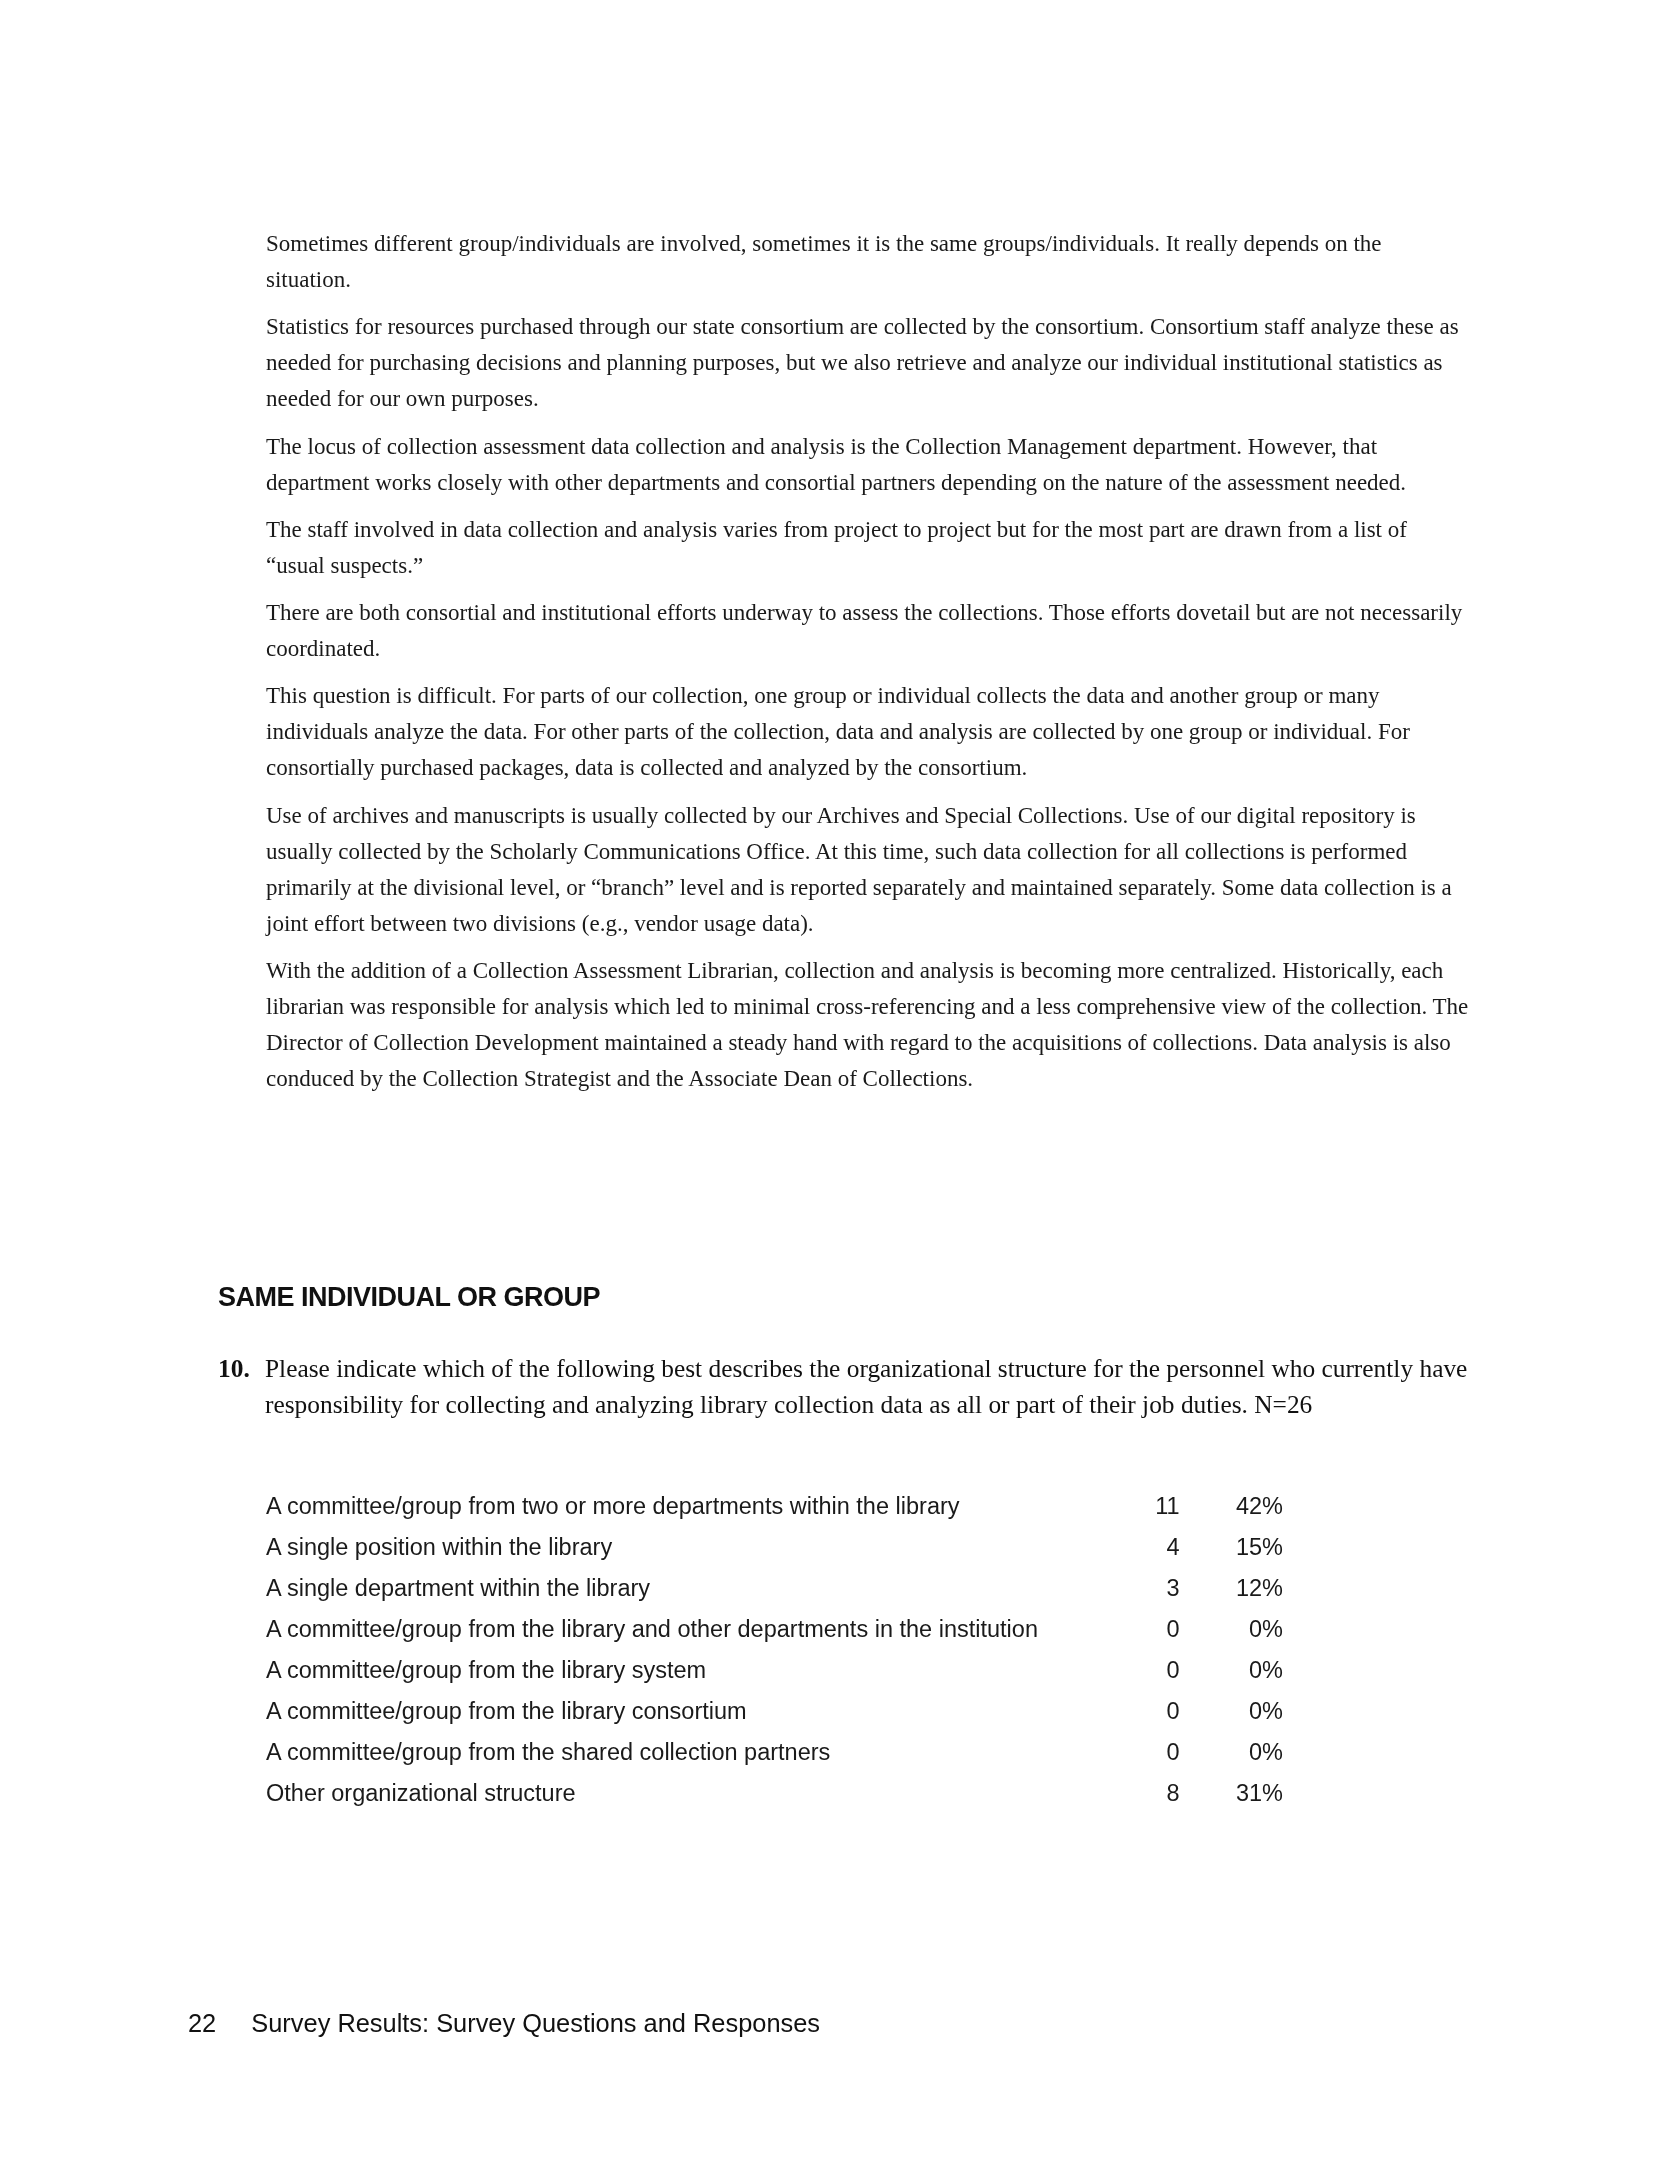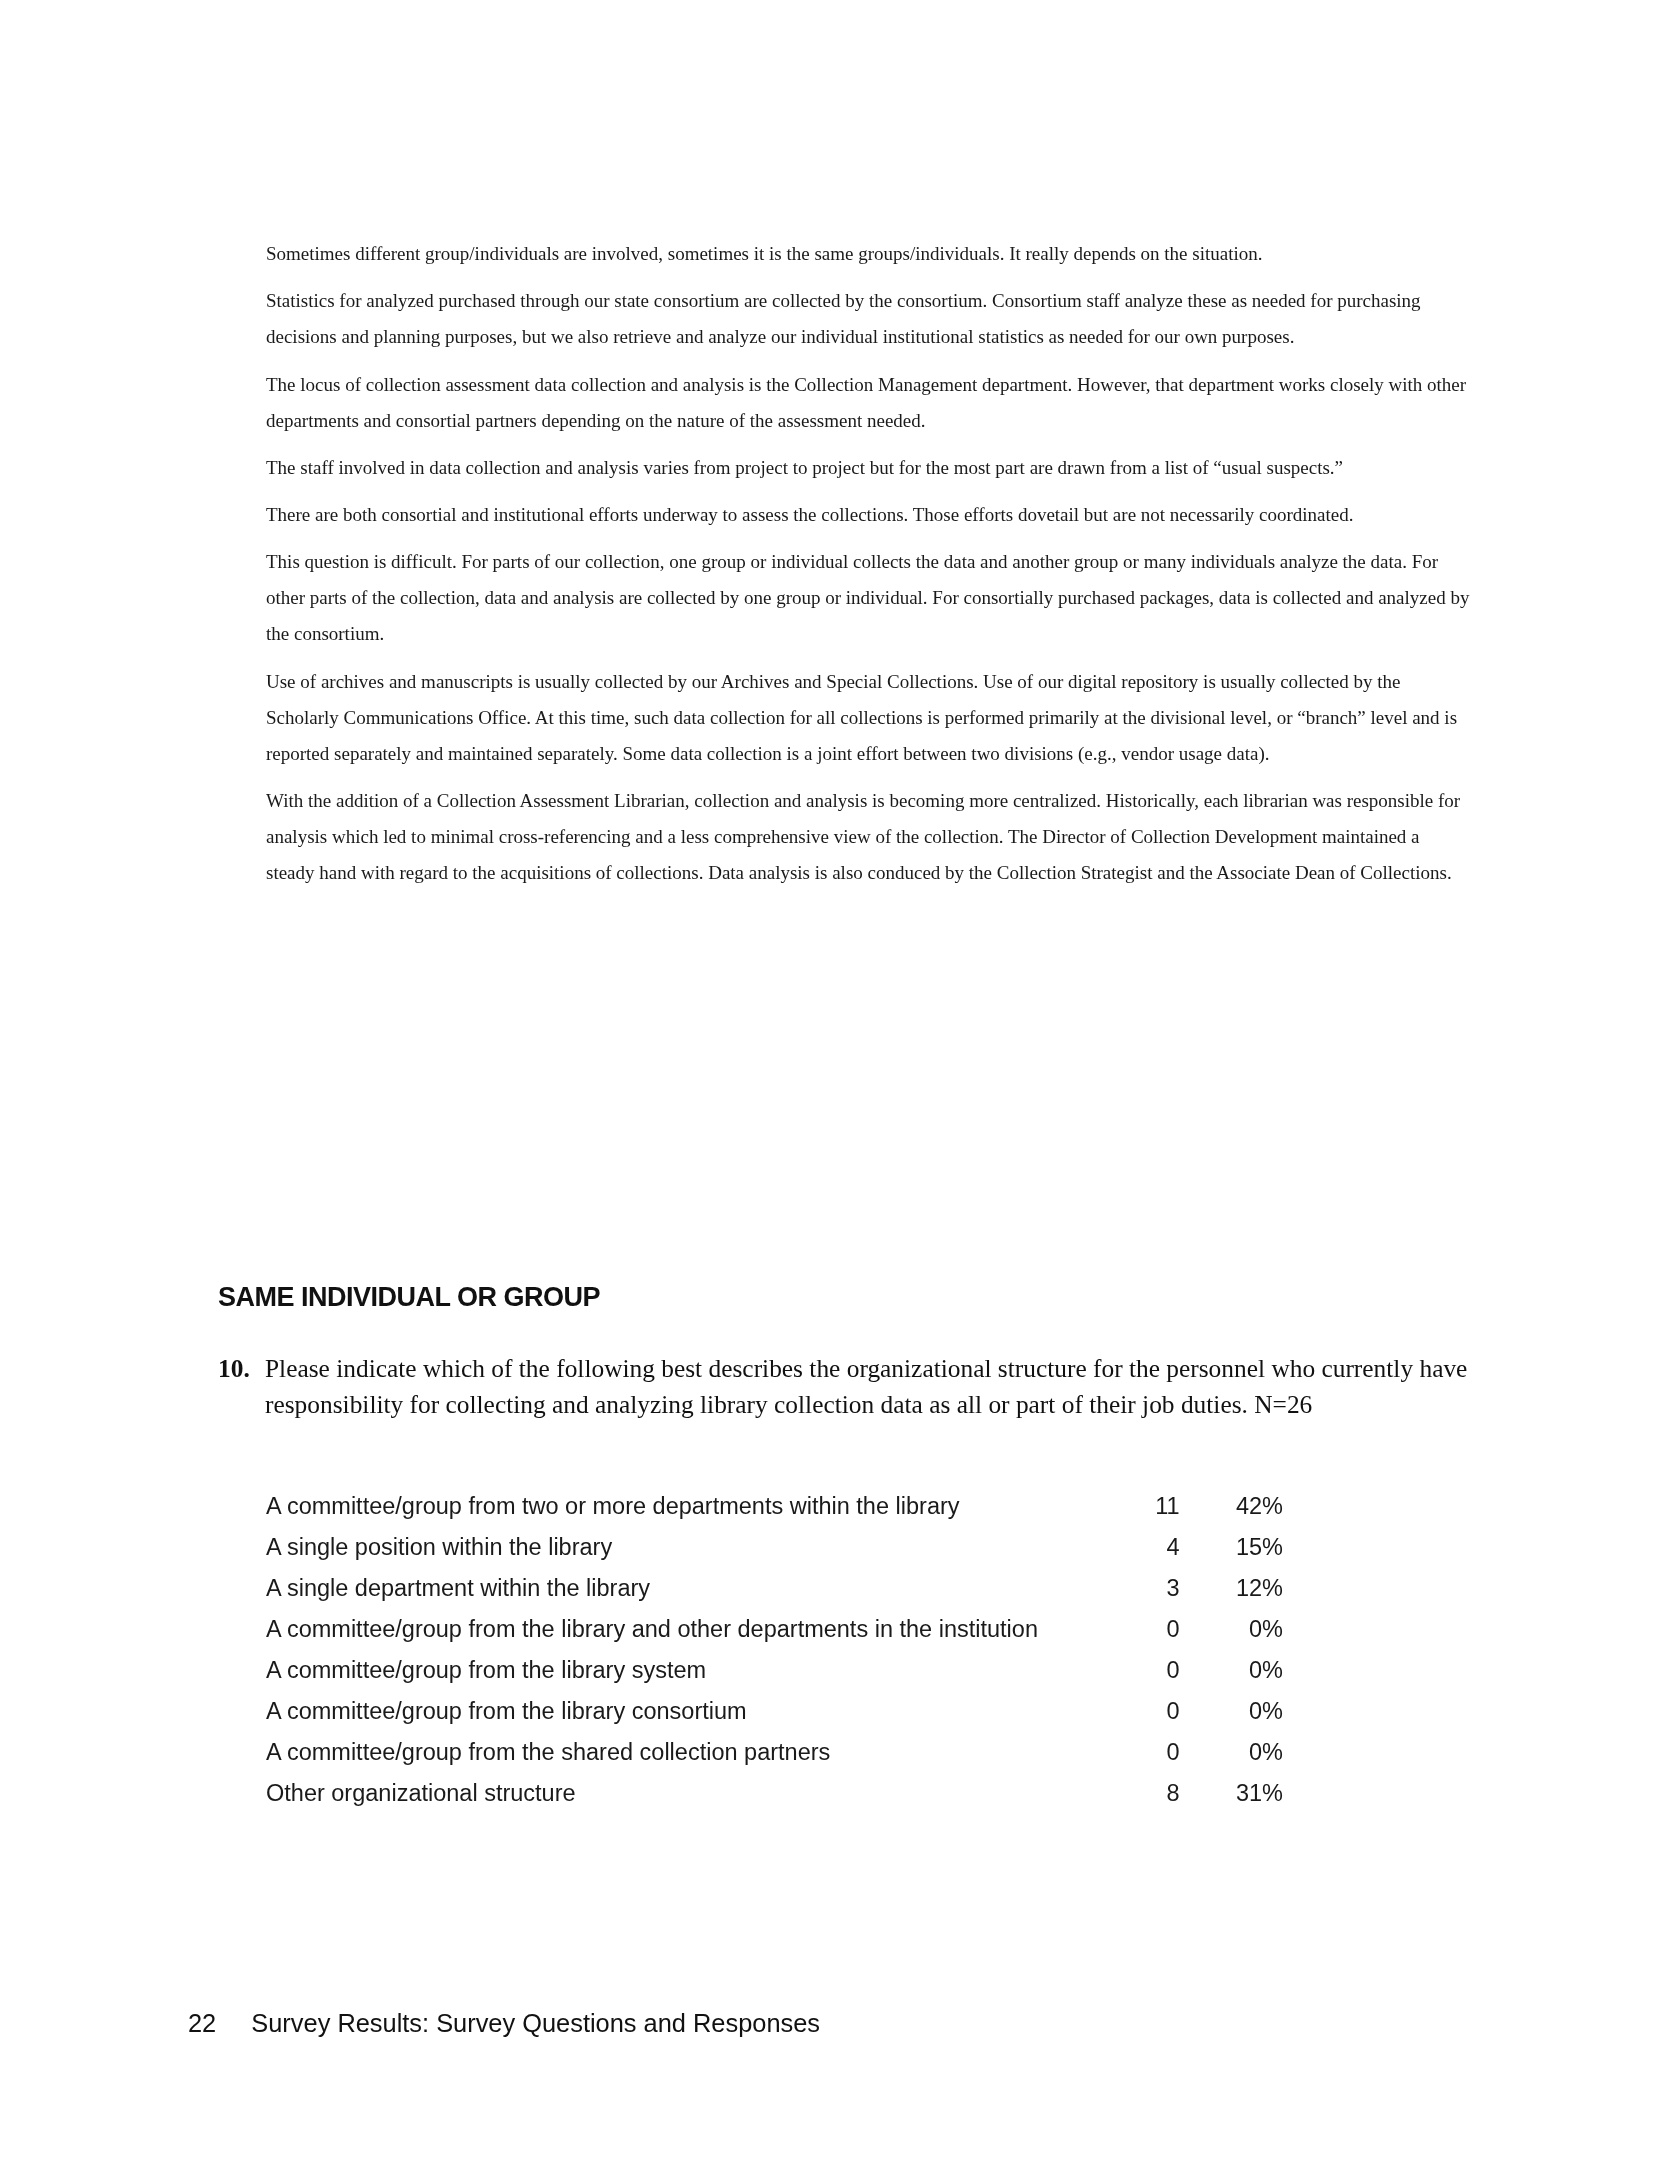--- a/index.html
+++ b/index.html
@@ -1,21 +1,21 @@
 <!DOCTYPE html>
 <html style="font-size:15px"><head>
 <meta charset="utf-8">
 <style>
   html, body { margin: 0; padding: 0; background: #ffffff; }
   body { width: 1680px; height: 2174px; position: relative; overflow: hidden; color: #1a1a1a; }
   .page { position: absolute; left: 0; top: 0; width: 1680px; height: 2174px; }
   .body-text {
-    position: absolute; left: 266px; top: 236px; width: 1205px;
+    position: absolute; left: 266px; top: 226px; width: 1205px;
     font-family: "Liberation Serif", "DejaVu Serif", serif;
-    font-size: 19px; line-height: 36px; color: #1a1a1a;
+    font-size: 23px; line-height: 36px; color: #1a1a1a;
   }
   .body-text p { margin: 0 0 11.3px 0; }
   .section-heading {
     position: absolute; left: 218px; top: 1282px;
     font-family: "Liberation Sans", "DejaVu Sans", sans-serif;
     font-weight: bold; font-size: 27px; letter-spacing: -0.5px; color: #111;
     text-transform: uppercase;
   }
   .question {
     position: absolute; left: 218px; top: 1350px; width: 1262px;
@@ -43,21 +43,21 @@
   }
   .footer .page-num { margin-right: 28px; }
 </style>
 </head>
 <body>
 
 <div class="page">
 
   <div class="body-text">
     <p>Sometimes different group/individuals are involved, sometimes it is the same groups/individuals. It really depends on the situation.</p>
-    <p>Statistics for analyzed purchased through our state consortium are collected by the consortium. Consortium staff analyze these as needed for purchasing decisions and planning purposes, but we also retrieve and analyze our individual institutional statistics as needed for our own purposes.</p>
+    <p>Statistics for resources purchased through our state consortium are collected by the consortium. Consortium staff analyze these as needed for purchasing decisions and planning purposes, but we also retrieve and analyze our individual institutional statistics as needed for our own purposes.</p>
     <p>The locus of collection assessment data collection and analysis is the Collection Management department. However, that department works closely with other departments and consortial partners depending on the nature of the assessment needed.</p>
     <p>The staff involved in data collection and analysis varies from project to project but for the most part are drawn from a list of “usual suspects.”</p>
     <p>There are both consortial and institutional efforts underway to assess the collections. Those efforts dovetail but are not necessarily coordinated.</p>
     <p>This question is difficult. For parts of our collection, one group or individual collects the data and another group or many individuals analyze the data. For other parts of the collection, data and analysis are collected by one group or individual. For consortially purchased packages, data is collected and analyzed by the consortium.</p>
     <p>Use of archives and manuscripts is usually collected by our Archives and Special Collections. Use of our digital repository is usually collected by the Scholarly Communications Office. At this time, such data collection for all collections is performed primarily at the divisional level, or “branch” level and is reported separately and maintained separately. Some data collection is a joint effort between two divisions (e.g., vendor usage data).</p>
     <p>With the addition of a Collection Assessment Librarian, collection and analysis is becoming more centralized. Historically, each librarian was responsible for analysis which led to minimal cross-referencing and a less comprehensive view of the collection. The Director of Collection Development maintained a steady hand with regard to the acquisitions of collections. Data analysis is also conduced by the Collection Strategist and the Associate Dean of Collections.</p>
   </div>
 
   <div class="section-heading">SAME INDIVIDUAL OR GROUP</div>
 

